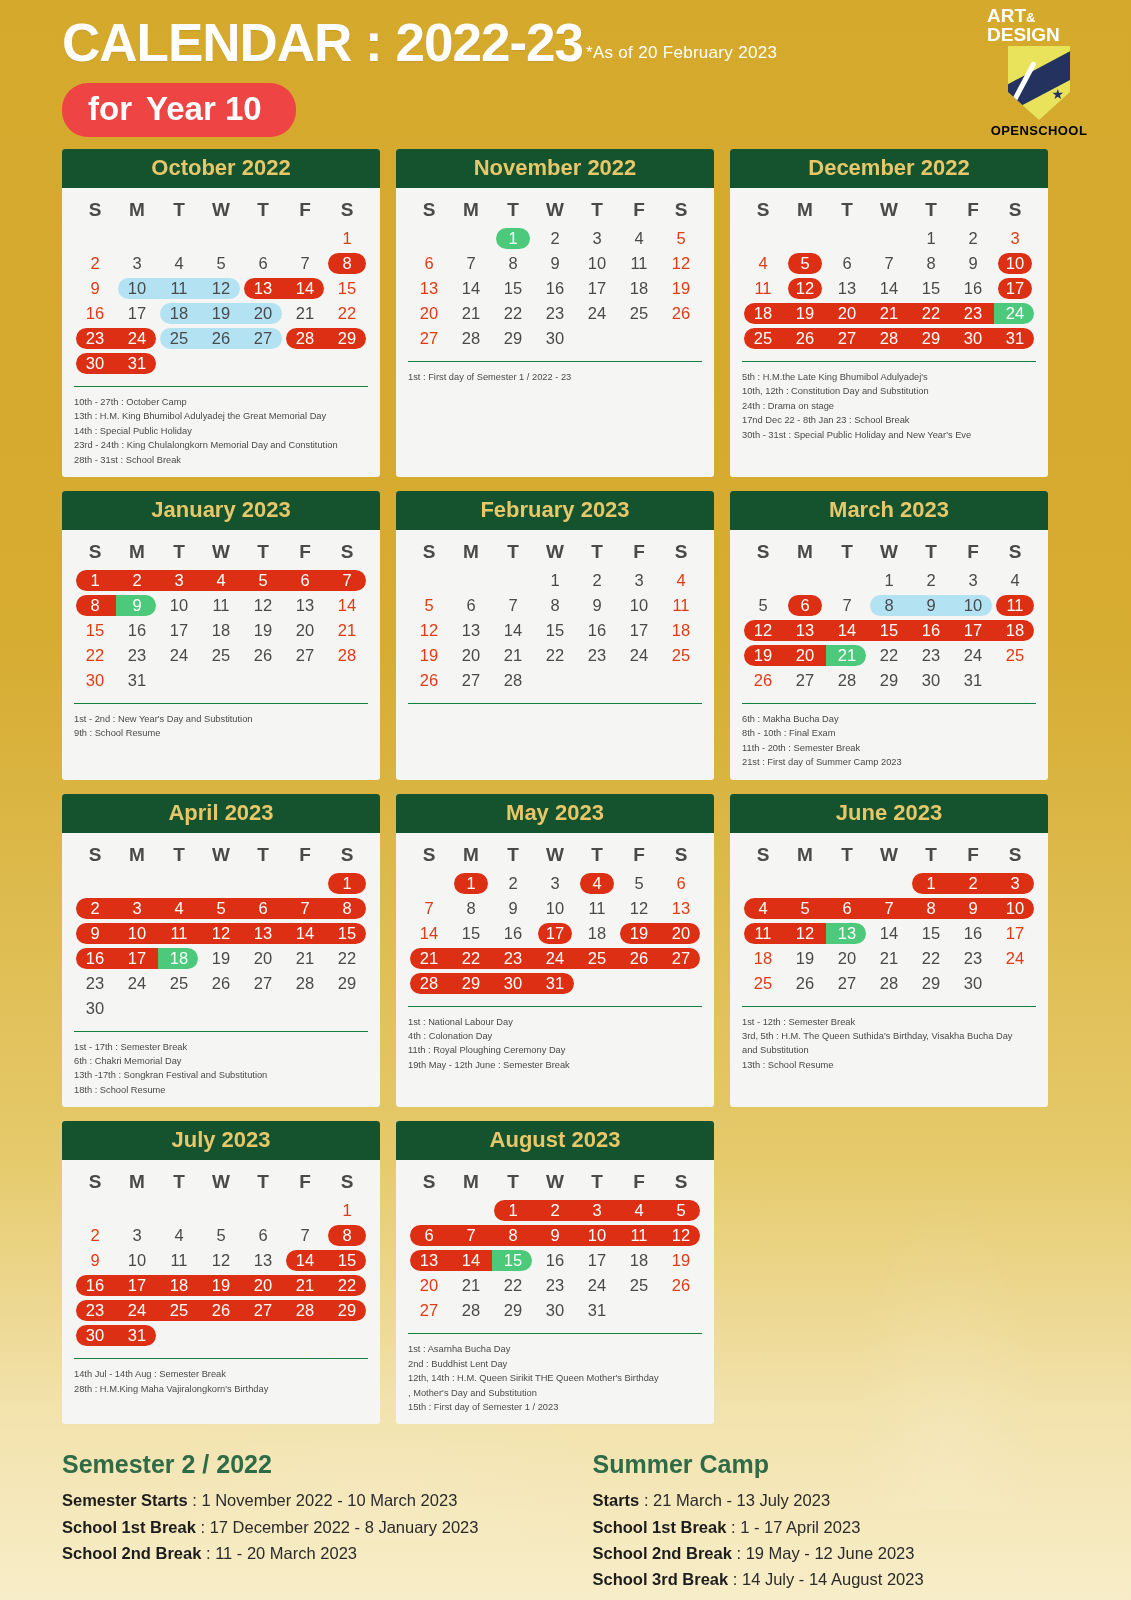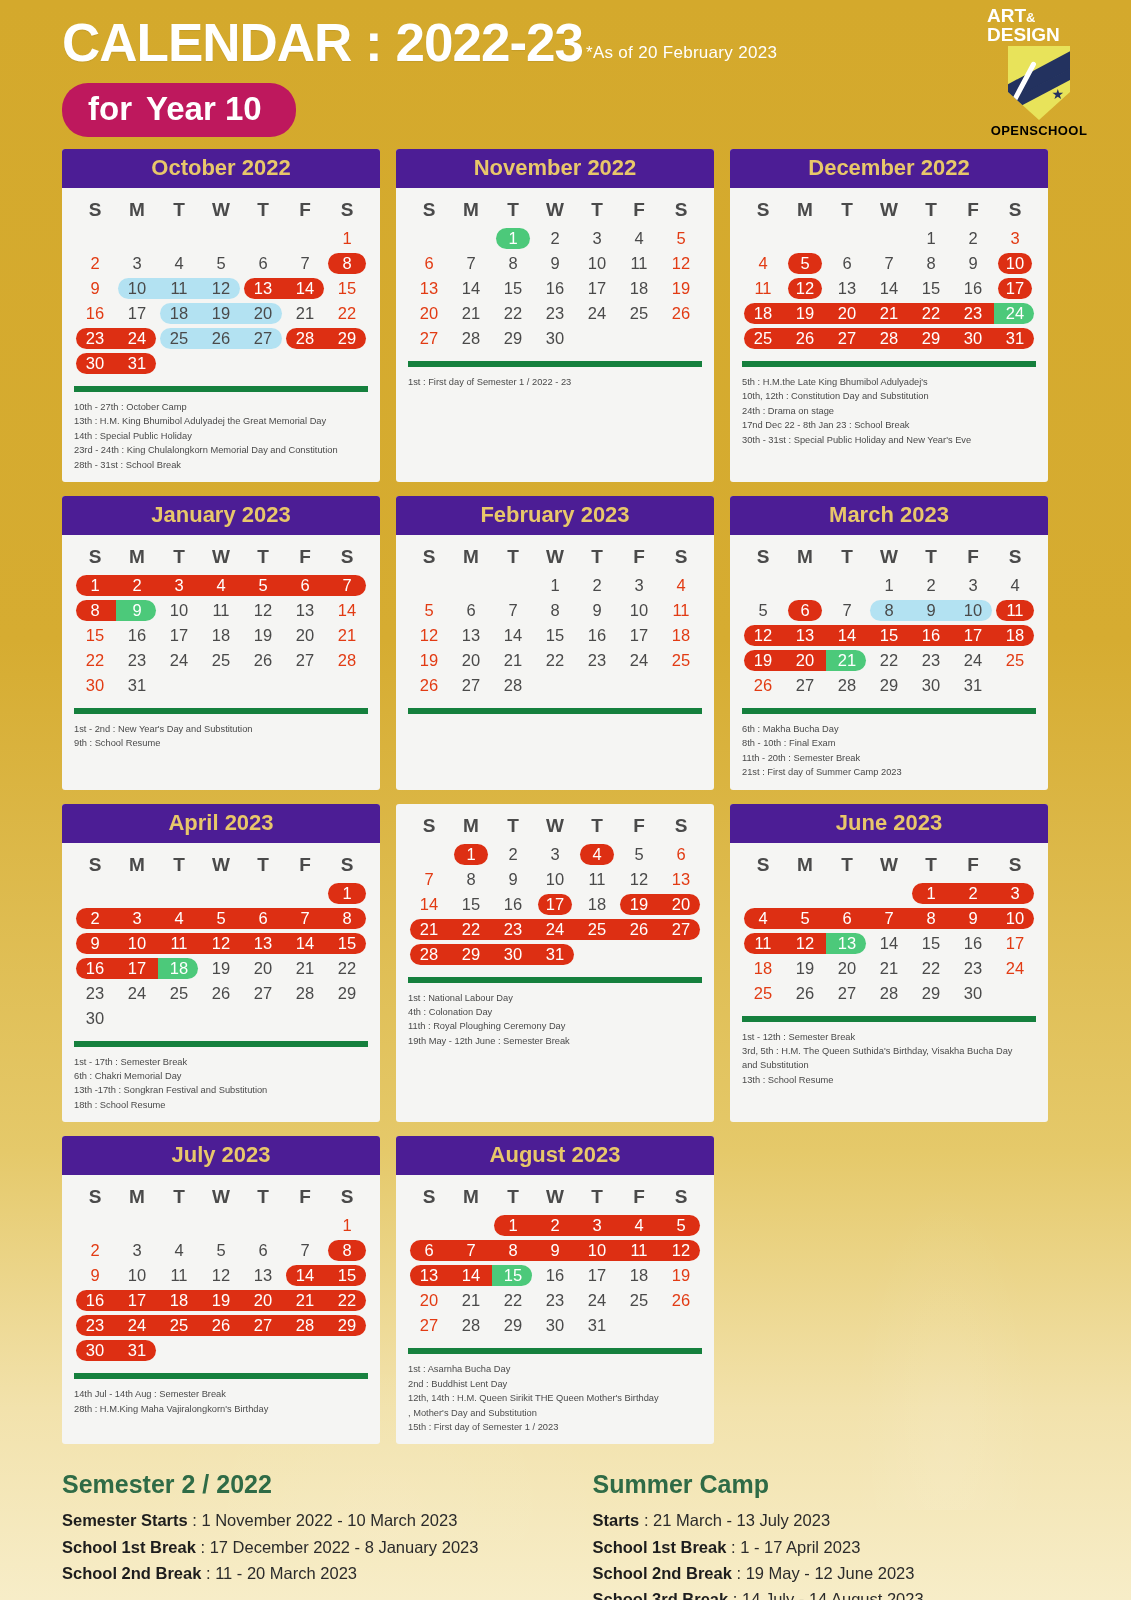--- a/index.html
+++ b/index.html
@@ -21,21 +21,21 @@
   
   .header { position:relative; padding:16px 30px 0 62px; }
   .title-row { display:flex; align-items:flex-end; gap:3px; }
   .main-title {
     font-size:53px; font-weight:bold; color:#ffffff; letter-spacing:-1px;
     line-height:1; text-shadow:0 1px 1px rgba(0,0,0,0.08);
   }
   .asof { font-size:17px; color:#ffffff; padding-bottom:6px; letter-spacing:.3px; }
   .for-pill {
     margin-top:14px; display:inline-flex; align-items:flex-start; gap:14px;
-    background:#be185d; color:#ffffff; border-radius:26px;
+    background:#ef4444; color:#ffffff; border-radius:26px;
     padding:7px 34px 9px 26px; font-size:33px; font-weight:bold;
   }
   .for-pill .f1 { font-weight:bold; }
   
   .logo { position:absolute; right:32px; top:6px; width:120px; text-align:center; }
   .logo-text { color:#ffffff; font-size:19px; font-weight:bold; line-height:1; text-align:left; padding-left:8px;}
   .logo-text .amp { font-size:13px; }
   .shield {
     position:relative; width:62px; height:74px; margin:2px auto 0;
     background:#e8e35a;
@@ -57,21 +57,21 @@
   .shield .star { position:absolute; right:6px; bottom:18px; color:#23325f; font-size:14px; }
   .logo-sub { color:#000000; font-size:13px; font-weight:bold; letter-spacing:.4px; margin-top:3px;}
 
   
   .grid {
     display:grid; grid-template-columns: repeat(3, 318px);
     gap:14px 16px; padding:12px 30px 0 62px;
   }
   .month { background:#f5f5f3; border-radius:3px; overflow:hidden; display:flex; flex-direction:column; }
   .month-title {
-    background:#4c1d95; color:#e8c76a; text-align:center;
+    background:#14532d; color:#e8c76a; text-align:center;
     font-size:22px; font-weight:bold; padding:6px 0 7px;
   }
   .cal { padding:8px 12px 4px; }
   table.cal-table { width:100%; border-collapse:collapse; table-layout:fixed; }
   table.cal-table th {
     font-size:19px; font-weight:bold; color:#4a4a4a; padding:3px 0 5px; text-align:center;
   }
   table.cal-table td {
     height:25px; text-align:center; font-size:16.5px; color:#4a4a4a; padding:0;
     position:relative;
@@ -87,21 +87,21 @@
   td.blue::before { background:#b3e2f2; }
   td.green::before { background:#4cc97a; }
   td.cap-l::before { border-top-left-radius:12px; border-bottom-left-radius:12px; left:2px; }
   td.cap-r::before { border-top-right-radius:12px; border-bottom-right-radius:12px; right:2px; }
   td.single::before { left:4px; right:4px; border-radius:12px; }
   td.red .d { color:#ffffff; }
   td.green .d { color:#ffffff; }
   td.blue .d { color:#4a4a4a; }
 
   .notes {
-    border-top:6px solid #15803d; margin:6px 12px 0; padding:8px 0 10px;
+    border-top:1px solid #15803d; margin:6px 12px 0; padding:8px 0 10px;
     font-size:9.3px; line-height:1.55; color:#4a4a4a; flex:1;
   }
   .notes div { white-space:nowrap; }
 
   
   .footer {
     position:relative; margin-top:16px; padding:10px 30px 6px 62px;
     display:grid; grid-template-columns: 1fr 1fr; gap:0 22px;
   }
   .foot-title { font-size:25px; font-weight:bold; color:#2f6b46; margin-bottom:8px; }
@@ -1063,20 +1063,21 @@
         </table>
       </div>
       <div class="notes">
         <div>1st - 17th : Semester Break</div>
         <div>6th : Chakri Memorial Day</div>
         <div>13th -17th : Songkran Festival and Substitution</div>
         <div>18th : School Resume</div>
       </div>
     </div>
     <div class="month">
+      <div class="month-title">May 2023</div>
       <div class="cal">
         <table class="cal-table">
           <thead>
             <tr>
               <th>S</th>
               <th>M</th>
               <th>T</th>
               <th>W</th>
               <th>T</th>
               <th>F</th>

